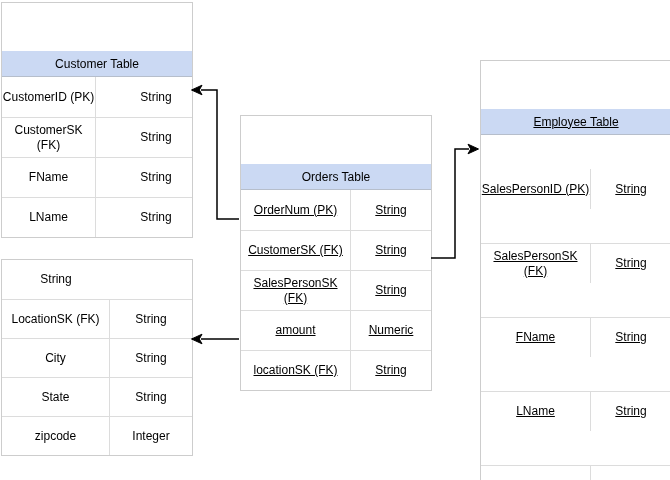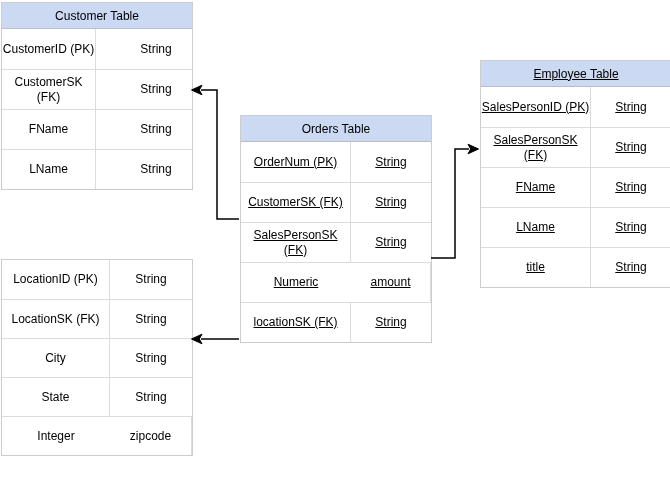--- a/index.html
+++ b/index.html
@@ -25,38 +25,39 @@
     position:absolute;
     background:#fff;
     border:1px solid var(--table_border);
   }
   .thead{
     height:26px;
     background:var(--header_fill);
     border-bottom:1px solid var(--header_border);
     display:flex;align-items:center;justify-content:center;
     white-space:nowrap;
+    margin-top:48px;
   }
   .trow{display:grid;}
   .trow + .trow{border-top:1px solid var(--row_divider);}
   .cell{
     display:flex;align-items:center;justify-content:center;
     text-align:center;line-height:15px;overflow:hidden;
   }
   .cell.field{border-right:1px solid var(--row_divider);}
 
   
   .t-customer{left:1px;top:2px;width:192px;}
   .t-customer .trow{grid-template-columns:94px 1fr;height:40px;gap:24px;}
 
   .t-orders{left:240px;top:115px;width:192px;}
   .t-orders .trow{grid-template-columns:110px 1fr;height:40px;text-decoration:underline;}
 
   .t-employee{left:480px;top:60px;width:192px;text-decoration:underline;}
-  .t-employee .trow{grid-template-columns:110px 1fr;height:40px;}
+  .t-employee .trow{grid-template-columns:110px 1fr;height:40px;margin-top:34px;}
 
   .t-location{left:1px;top:259px;width:192px;}
   .t-location .trow{grid-template-columns:108px 1fr;height:39px;}
 
   .connector-layer{
     position:absolute;left:0;top:0;width:670px;height:480px;
     pointer-events:none;
   }
   .connector-layer path{
     fill:none;stroke:var(--connector);stroke-width:1.5;
@@ -97,22 +98,22 @@
   </div>
   <div class="trow">
     <div class="cell field">CustomerSK (FK)</div>
     <div class="cell type">String</div>
   </div>
   <div class="trow">
     <div class="cell field">SalesPersonSK (FK)</div>
     <div class="cell type">String</div>
   </div>
   <div class="trow">
+    <div class="cell field">amount</div>
     <div class="cell type">Numeric</div>
-    <div class="cell field">amount</div>
   </div>
   <div class="trow">
     <div class="cell field">locationSK (FK)</div>
     <div class="cell type">String</div>
   </div>
 </div>
 
 <div class="er-table t-employee">
   <div class="thead">Employee Table</div>
   <div class="trow">
@@ -132,38 +133,37 @@
     <div class="cell type">String</div>
   </div>
   <div class="trow">
     <div class="cell field">title</div>
     <div class="cell type">String</div>
   </div>
 </div>
 
 <div class="er-table t-location">
   <div class="trow">
-    <div class="cell field">LocationID (PK)</div>
     <div class="cell type">String</div>
   </div>
   <div class="trow">
     <div class="cell field">LocationSK (FK)</div>
     <div class="cell type">String</div>
   </div>
   <div class="trow">
     <div class="cell field">City</div>
     <div class="cell type">String</div>
   </div>
   <div class="trow">
     <div class="cell field">State</div>
     <div class="cell type">String</div>
   </div>
   <div class="trow">
+    <div class="cell field">zipcode</div>
     <div class="cell type">Integer</div>
-    <div class="cell field">zipcode</div>
   </div>
 </div>
 
 <svg class="connector-layer" viewBox="0 0 670 480">
 
   <g>
     <path d="M 239 219 H 217 V 90 H 201"></path>
     <polygon points="191.5,90 202,85.2 199.3,90 202,94.8"></polygon>
   </g>
 

